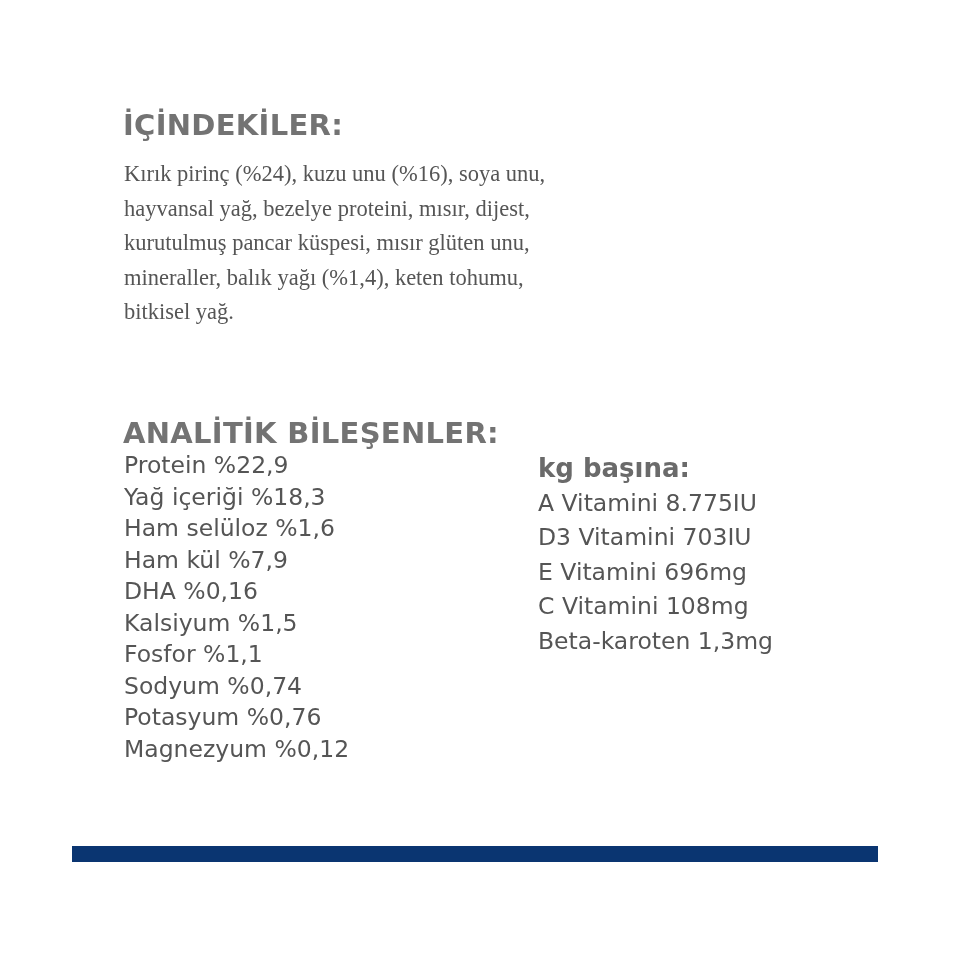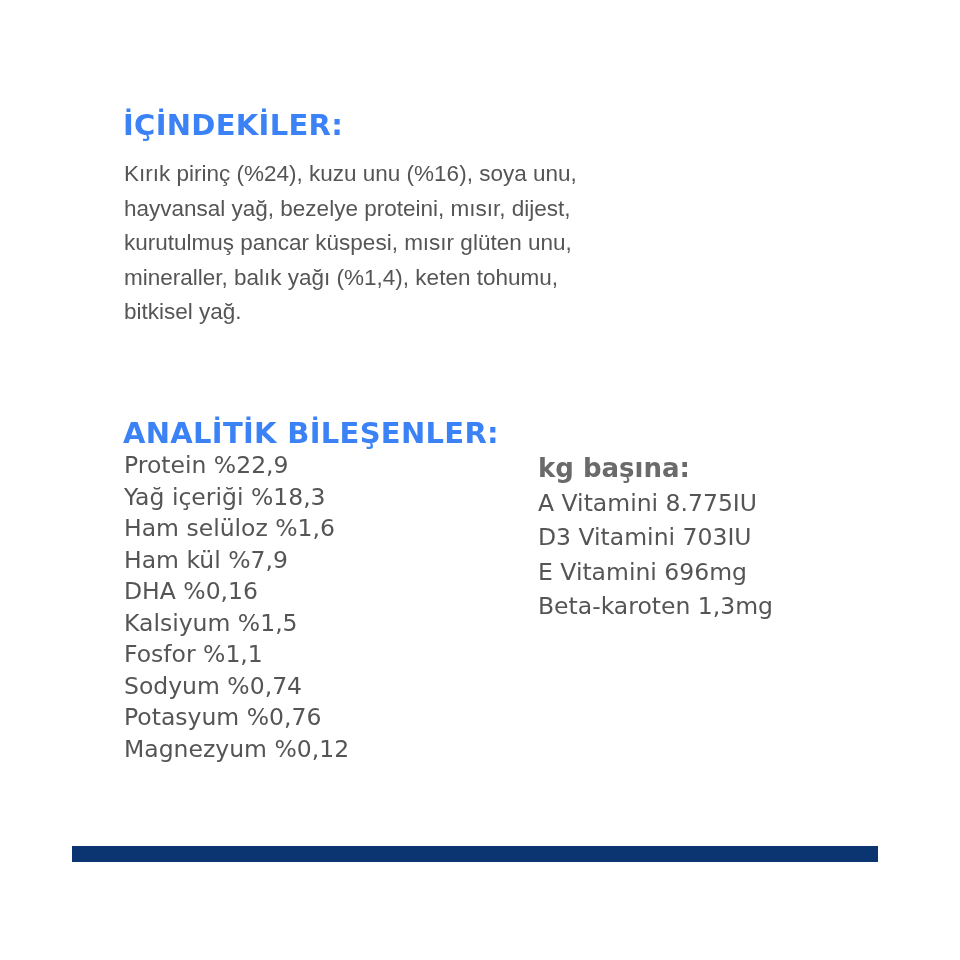--- a/index.html
+++ b/index.html
@@ -11,37 +11,37 @@
       width: 960px;
       height: 960px;
       position: relative;
       overflow: hidden;
       font-family: "DejaVu Sans", sans-serif;
     }
     .heading {
       position: absolute;
       left: 123px;
       margin: 0;
-      color: #3b82f6;
+      color: #737373;
       font-family: "DejaVu Sans", sans-serif;
       font-weight: bold;
       font-size: 29px;
       letter-spacing: 0.3px;
       white-space: nowrap;
     }
     #h-ingredients { top: 108px; }
     #h-analytic { top: 416px; }
 
     .para {
       position: absolute;
       left: 124px;
       top: 157px;
       width: 720px;
       color: #555555;
-      font-family: Liberation Sans, sans-serif;
+      font-family: Liberation Serif, serif;
       font-size: 22.5px;
       line-height: 34.5px;
     }
     .para .line { display: block; white-space: nowrap; }
 
     .col {
       position: absolute;
       color: #555555;
       font-family: "DejaVu Sans", sans-serif;
       font-size: 23.5px;
@@ -92,16 +92,17 @@
   <span class="row">Sodyum %0,74</span>
   <span class="row">Potasyum %0,76</span>
   <span class="row">Magnezyum %0,12</span>
 </div>
 
 <div class="col" id="col-right">
   <span class="row kg-label">kg başına:</span>
   <span class="row">A Vitamini 8.775IU</span>
   <span class="row">D3 Vitamini 703IU</span>
   <span class="row">E Vitamini 696mg</span>
+  <span class="row">C Vitamini 108mg</span>
   <span class="row">Beta-karoten 1,3mg</span>
 </div>
 
 <div class="bottom-bar"></div>
 
 </body></html>

